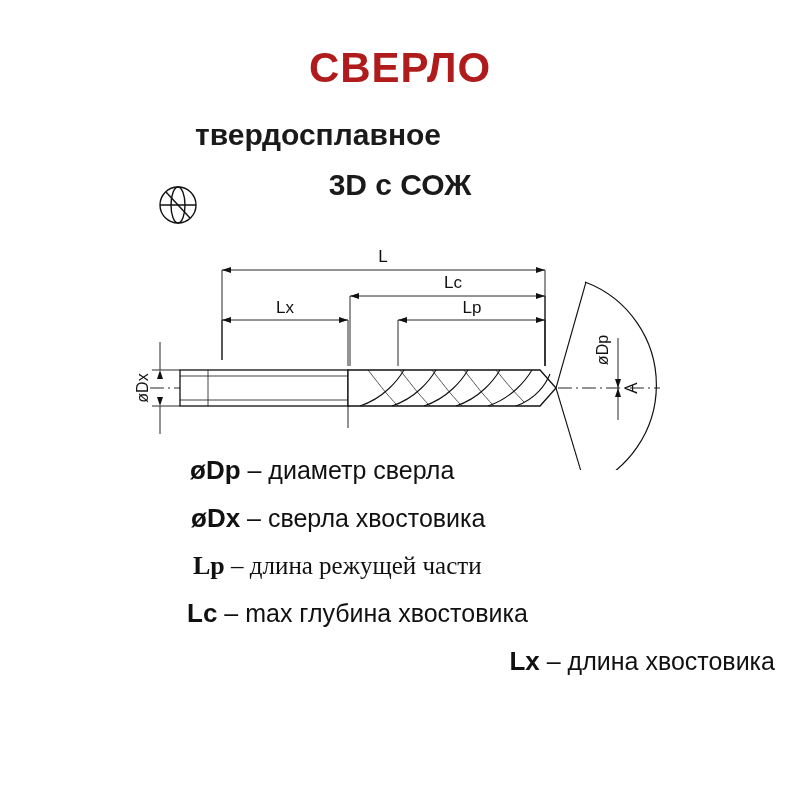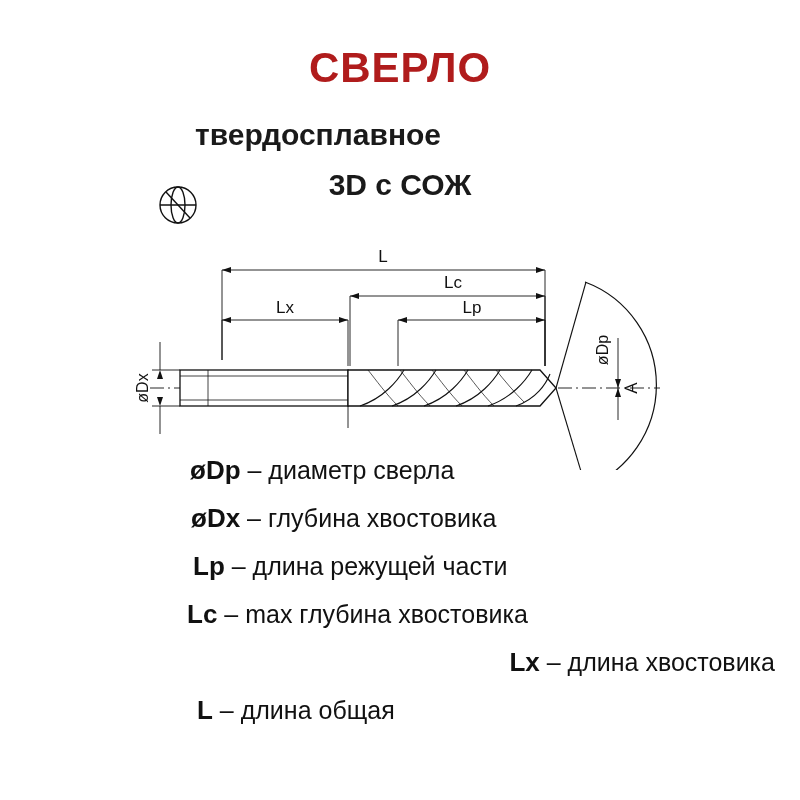--- a/index.html
+++ b/index.html
@@ -76,21 +76,21 @@
   }
   .legend-sym {
     font-weight: bold;
     font-size: 26px;
   }
   .legend-txt {
     font-weight: normal;
   }
   .legend-row.indent-1 { padding-left: 15px; }
   .legend-row.indent-2 { padding-left: 16px; }
-  .legend-row.indent-3 { padding-left: 18px; }
+  .legend-row.indent-3 { padding-left: 18px; font-family: Liberation Serif, serif; }
   .legend-row.indent-4 { padding-left: 12px; }
   .legend-row.indent-5 { padding-left: 18px; text-align: right; }
   .legend-row.indent-6 { padding-left: 22px; }
 </style>
 </head>
 <body>
 
 <div class="page">
 
   <div class="title-main">СВЕРЛО</div>
@@ -206,38 +206,34 @@
 
   <div class="legend">
 
     <div class="legend-row indent-1">
       <span class="legend-sym">øDp</span>
       <span class="legend-txt">– диаметр сверла</span>
     </div>
 
     <div class="legend-row indent-2">
       <span class="legend-sym">øDx</span>
-      <span class="legend-txt">– глубина хвостовика</span>
+      <span class="legend-txt">– сверла хвостовика</span>
     </div>
 
     <div class="legend-row indent-3">
       <span class="legend-sym">Lp</span>
       <span class="legend-txt">– длина режущей части</span>
     </div>
 
     <div class="legend-row indent-4">
       <span class="legend-sym">Lc</span>
       <span class="legend-txt">– max глубина хвостовика</span>
     </div>
 
     <div class="legend-row indent-5">
       <span class="legend-sym">Lx</span>
       <span class="legend-txt">– длина хвостовика</span>
     </div>
 
-    <div class="legend-row indent-6">
-      <span class="legend-sym">L</span>
-      <span class="legend-txt">– длина общая</span>
-    </div>
 
   </div>
 
 </div>
 
 </body></html>

